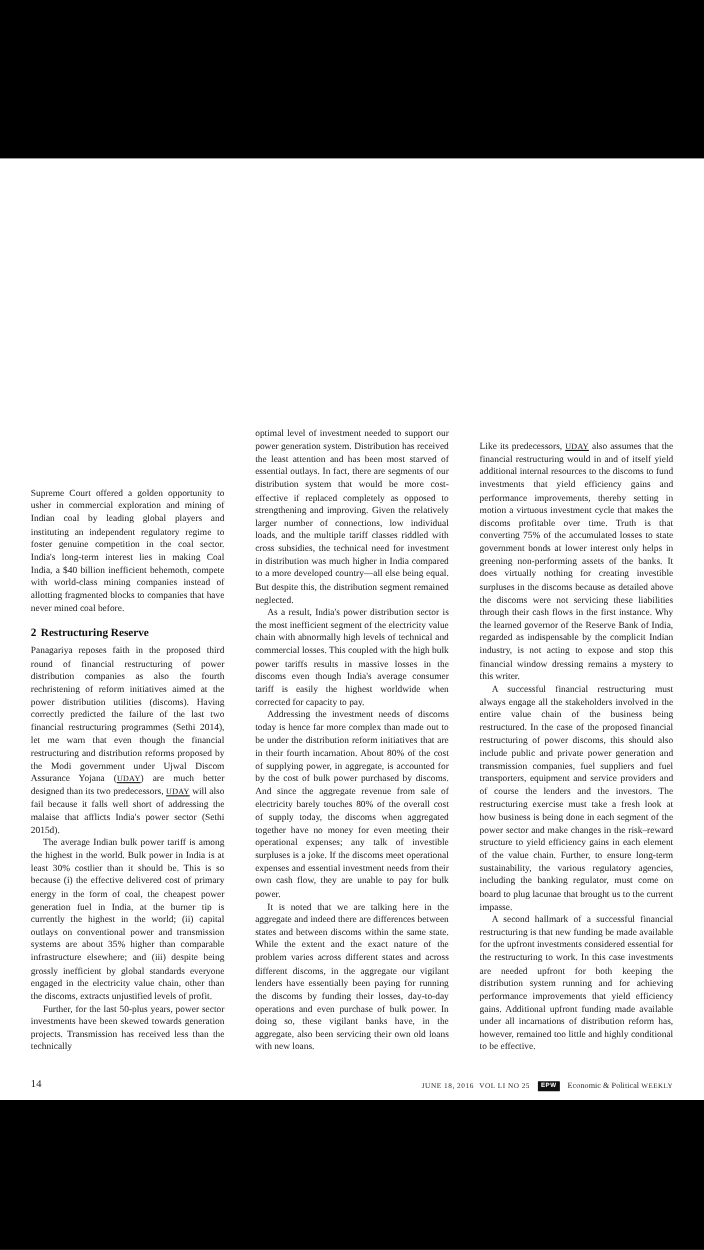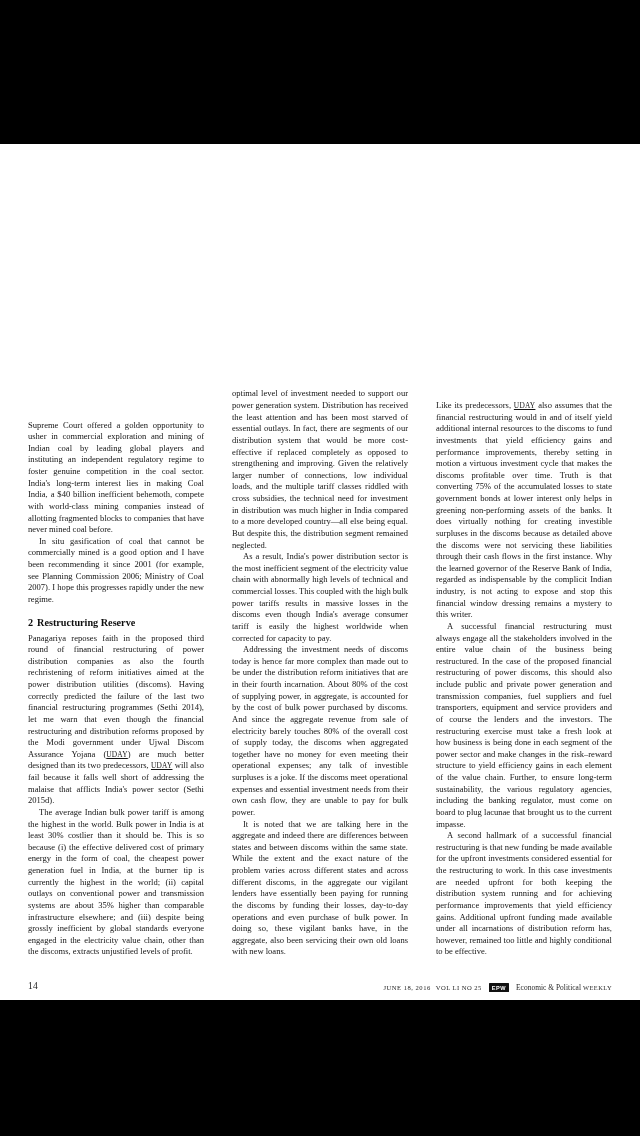--- a/index.html
+++ b/index.html
@@ -174,26 +174,26 @@
 
 <div id="viewer">
 
   <div id="page">
 
 
     <div class="columns">
 
       <div class="col">
         <p class="noindent">Supreme Court offered a golden opportunity to usher in commercial exploration and mining of Indian coal by leading global players and instituting an independent regulatory regime to foster genuine competition in the coal sector. India's long-term interest lies in making Coal India, a $40 billion inefficient behemoth, compete with world-class mining companies instead of allotting fragmented blocks to companies that have never mined coal before.</p>
-        <p>In situ gasification of coal that cannot be commercially mined is a good option and I have been recommending it since 2001 (for example, see Planning Commission 2006; Ministry of Coal 2007). I hope this progresses rapidly under the new regime.</p>
         <h2 class="section">
           <span class="num">2</span><span>Restructuring Reserve</span>
         </h2>
         <p class="noindent">Panagariya reposes faith in the proposed third round of financial restructuring of power distribution companies as also the fourth rechristening of reform initiatives aimed at the power distribution utilities (discoms). Having correctly predicted the failure of the last two financial restructuring programmes (Sethi 2014), let me warn that even though the financial restructuring and distribution reforms proposed by the Modi government under Ujwal Discom Assurance Yojana (<span class="sc">UDAY</span>) are much better designed than its two predecessors, <span class="sc">UDAY</span> will also fail because it falls well short of addressing the malaise that afflicts India's power sector (Sethi 2015d).</p>
         <p>The average Indian bulk power tariff is among the highest in the world. Bulk power in India is at least 30% costlier than it should be. This is so because (i) the effective delivered cost of primary energy in the form of coal, the cheapest power generation fuel in India, at the burner tip is currently the highest in the world; (ii) capital outlays on conventional power and transmission systems are about 35% higher than comparable infrastructure elsewhere; and (iii) despite being grossly inefficient by global standards everyone engaged in the electricity value chain, other than the discoms, extracts unjustified levels of profit.</p>
+        <p>Further, for the last 50-plus years, power sector investments have been skewed towards generation projects. Transmission has received less than the technically</p>
       </div>
 
       <div class="col">
         <p class="noindent">optimal level of investment needed to support our power generation system. Distribution has received the least attention and has been most starved of essential outlays. In fact, there are segments of our distribution system that would be more cost-effective if replaced completely as opposed to strengthening and improving. Given the relatively larger number of connections, low individual loads, and the multiple tariff classes riddled with cross subsidies, the technical need for investment in distribution was much higher in India compared to a more developed country—all else being equal. But despite this, the distribution segment remained neglected.</p>
         <p>As a result, India's power distribution sector is the most inefficient segment of the electricity value chain with abnormally high levels of technical and commercial losses. This coupled with the high bulk power tariffs results in massive losses in the discoms even though India's average consumer tariff is easily the highest worldwide when corrected for capacity to pay.</p>
         <p>Addressing the investment needs of discoms today is hence far more complex than made out to be under the distribution reform initiatives that are in their fourth incarnation. About 80% of the cost of supplying power, in aggregate, is accounted for by the cost of bulk power purchased by discoms. And since the aggregate revenue from sale of electricity barely touches 80% of the overall cost of supply today, the discoms when aggregated together have no money for even meeting their operational expenses; any talk of investible surpluses is a joke. If the discoms meet operational expenses and essential investment needs from their own cash flow, they are unable to pay for bulk power.</p>
         <p>It is noted that we are talking here in the aggregate and indeed there are differences between states and between discoms within the same state. While the extent and the exact nature of the problem varies across different states and across different discoms, in the aggregate our vigilant lenders have essentially been paying for running the discoms by funding their losses, day-to-day operations and even purchase of bulk power. In doing so, these vigilant banks have, in the aggregate, also been servicing their own old loans with new loans.</p>
       </div>
 
       <div class="col">

